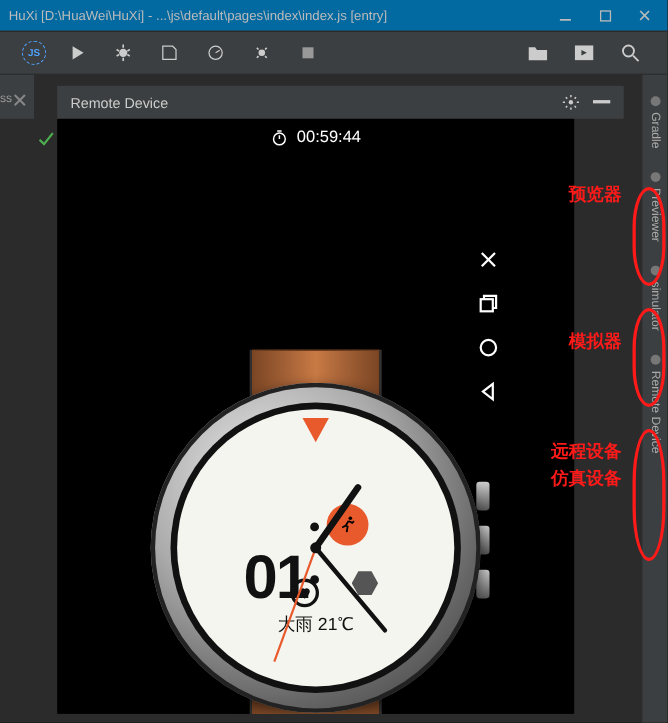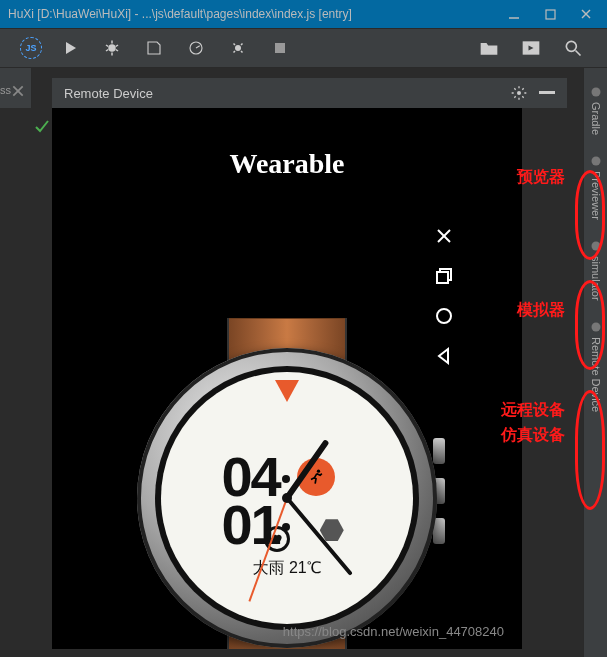--- a/index.html
+++ b/index.html
@@ -258,32 +258,40 @@
       </svg>
     </span>
   <span class="hdr-ic">
       <svg width="16" height="4" viewBox="0 0 16 4">
         <rect width="16" height="3" fill="#ccc"></rect>
       </svg>
     </span>
 </div>
 
 <div class="device-area">
-  <div class="wearable-title">Wearable</div>
+  <div class="timer-row">
+    <span>
+        <svg width="16" height="16" viewBox="0 0 24 24">
+          <circle cx="12" cy="14" r="8" fill="none" stroke="#fff" stroke-width="2"></circle>
+          <line x1="12" y1="14" x2="12" y2="9" stroke="#fff" stroke-width="2"></line>
+          <line x1="9" y1="3" x2="15" y2="3" stroke="#fff" stroke-width="2"></line>
+        </svg>
+      </span>
+    <span>00:59:44</span>
+  </div>
 
   <div class="watch-wrapper">
     <div class="strap"></div>
     <div class="crown c1"></div>
     <div class="crown c2"></div>
     <div class="crown c3"></div>
     <div class="bezel">
       <div class="bezel-inner">
         <div class="dial">
           <div class="tri"></div>
-          <div class="big-num num04">04</div>
           <div class="punch" style="left:48%; top:41%;"></div>
           <div class="big-num num01">01</div>
           <div class="punch" style="left:48%; top:60%;"></div>
           <div class="run-circle">
             <svg width="20" height="20" viewBox="0 0 24 24">
                 <circle cx="15" cy="5" r="2" fill="#000"></circle>
                 <path d="M13 8l-3 5 2 1-1 6M13 8l4 2 2-2M10 13l-4 2" stroke="#000" stroke-width="2" fill="none"></path>
               </svg>
           </div>
           <div class="heart-circle">
@@ -320,21 +328,20 @@
           <circle cx="10" cy="10" r="7" fill="none" stroke="#fff" stroke-width="2"></circle>
         </svg>
       </span>
     <span class="side-ic">
         <svg width="20" height="20" viewBox="0 0 20 20">
           <path d="M14 3l-9 7 9 7z" fill="none" stroke="#fff" stroke-width="2"></path>
         </svg>
       </span>
   </div>
 
-  <div class="watermark">https://blog.csdn.net/weixin_44708240</div>
 </div>
 
 <div class="right-rail">
   <div class="rail-item">
     <svg width="12" height="12" viewBox="0 0 24 24">
         <circle cx="12" cy="12" r="9" fill="#777"></circle>
       </svg>
     <span>Gradle</span>
   </div>
   <div class="rail-item">

